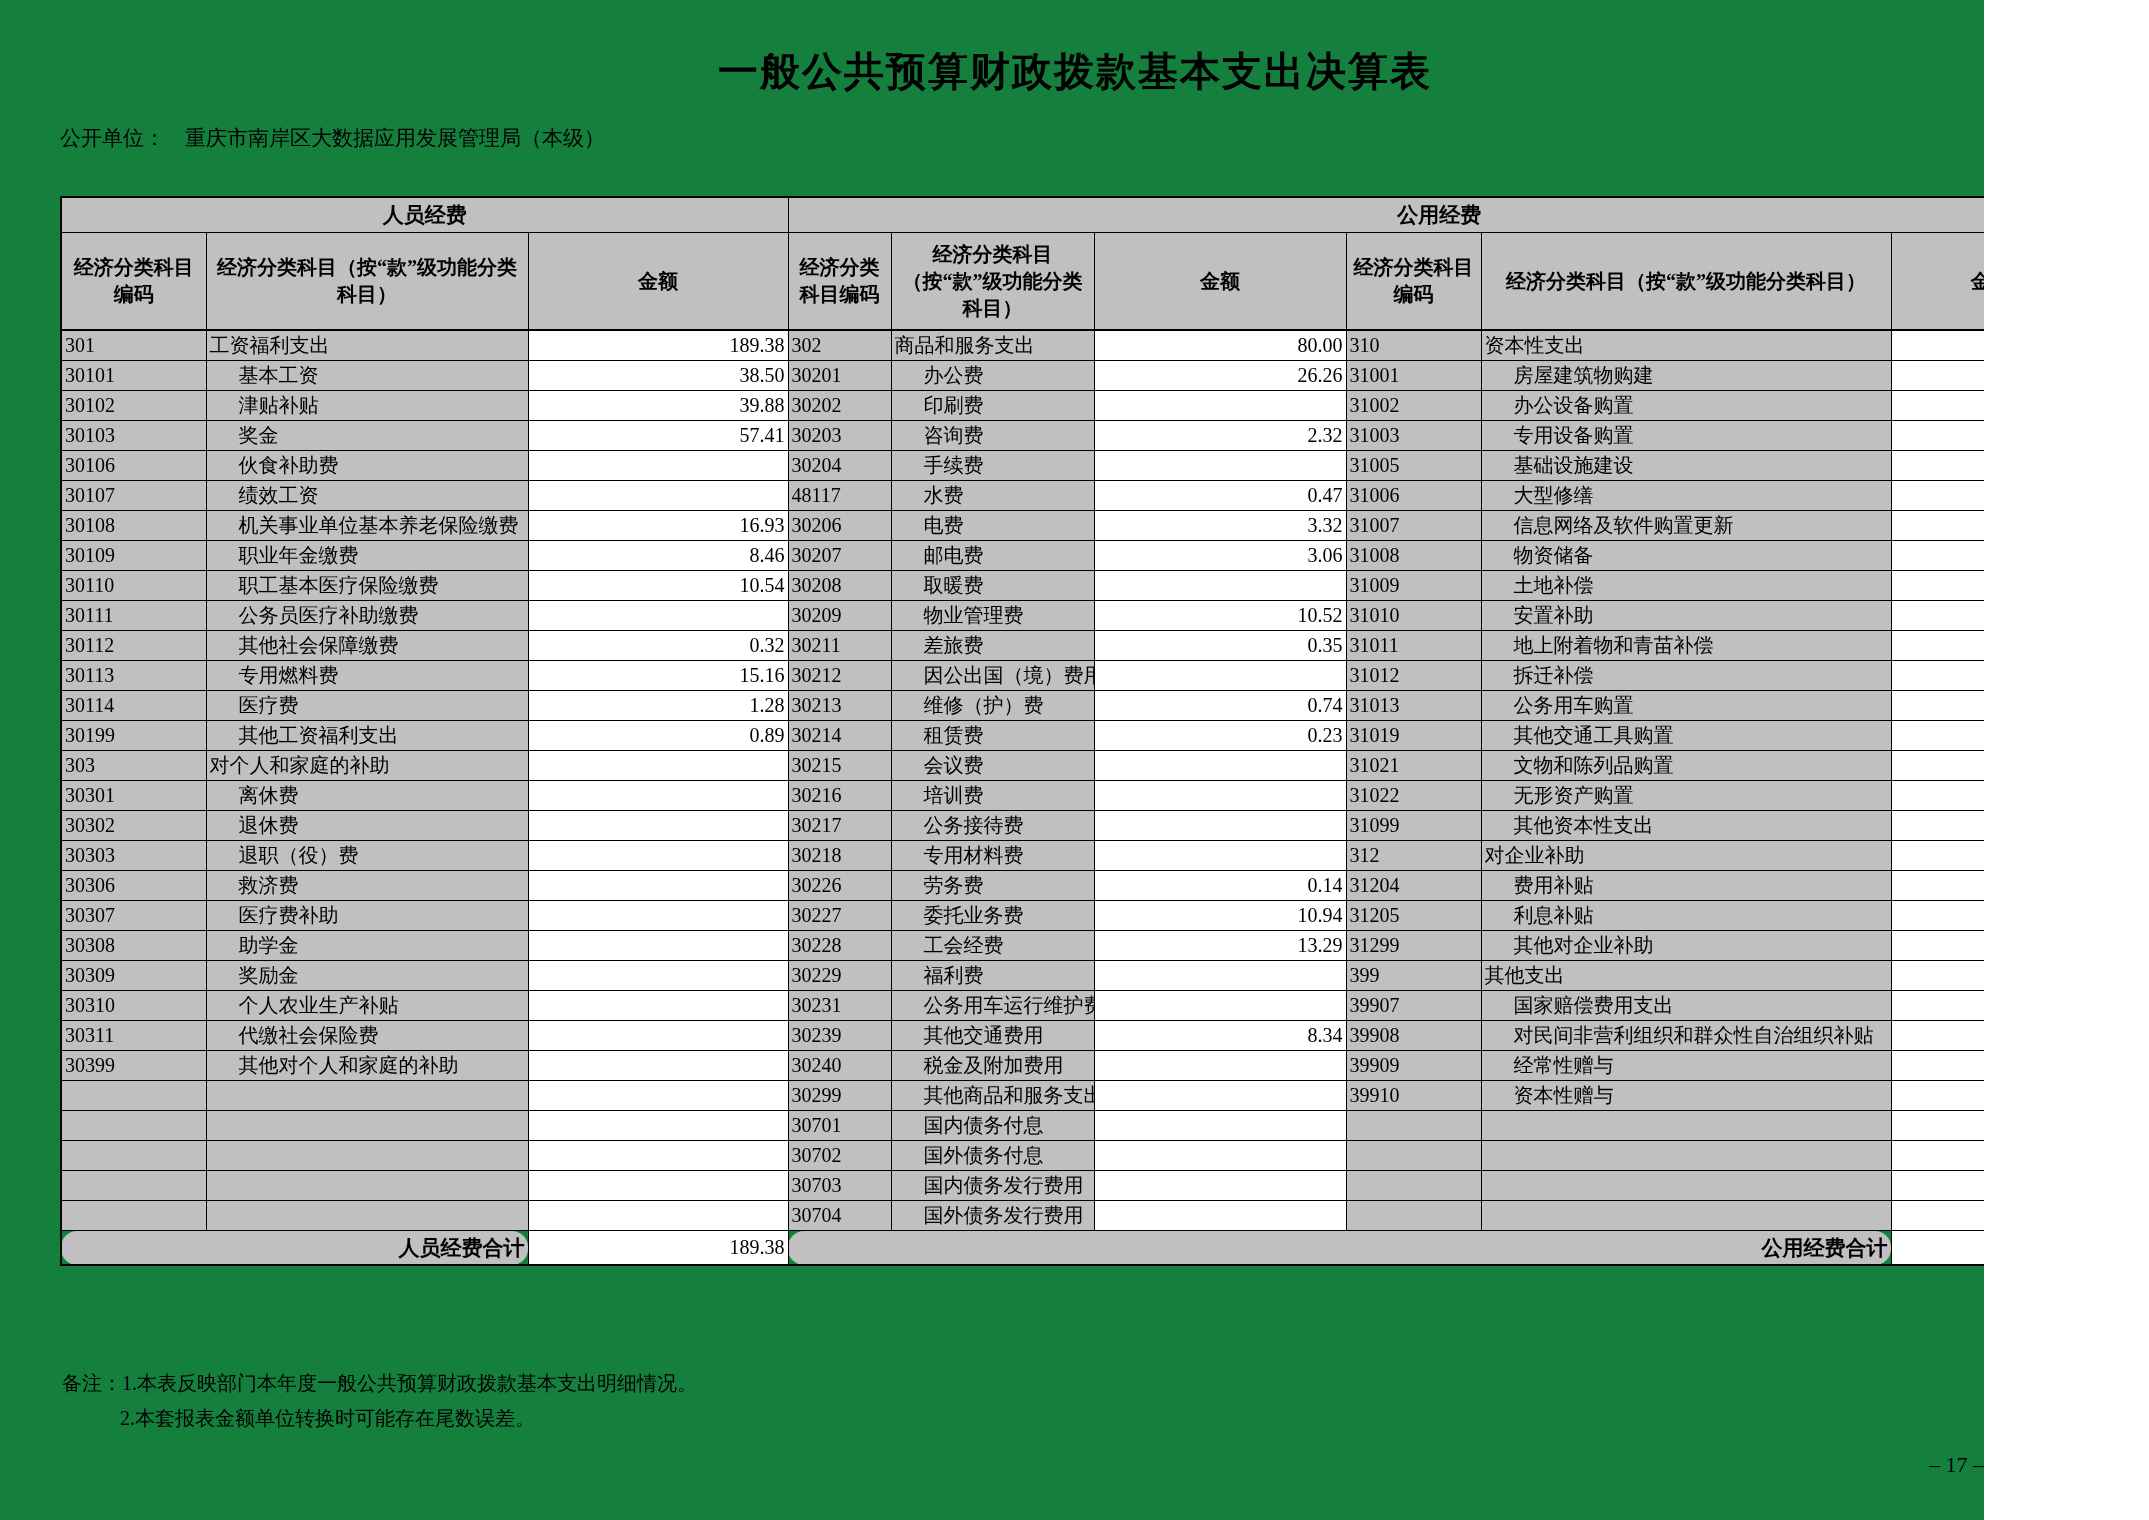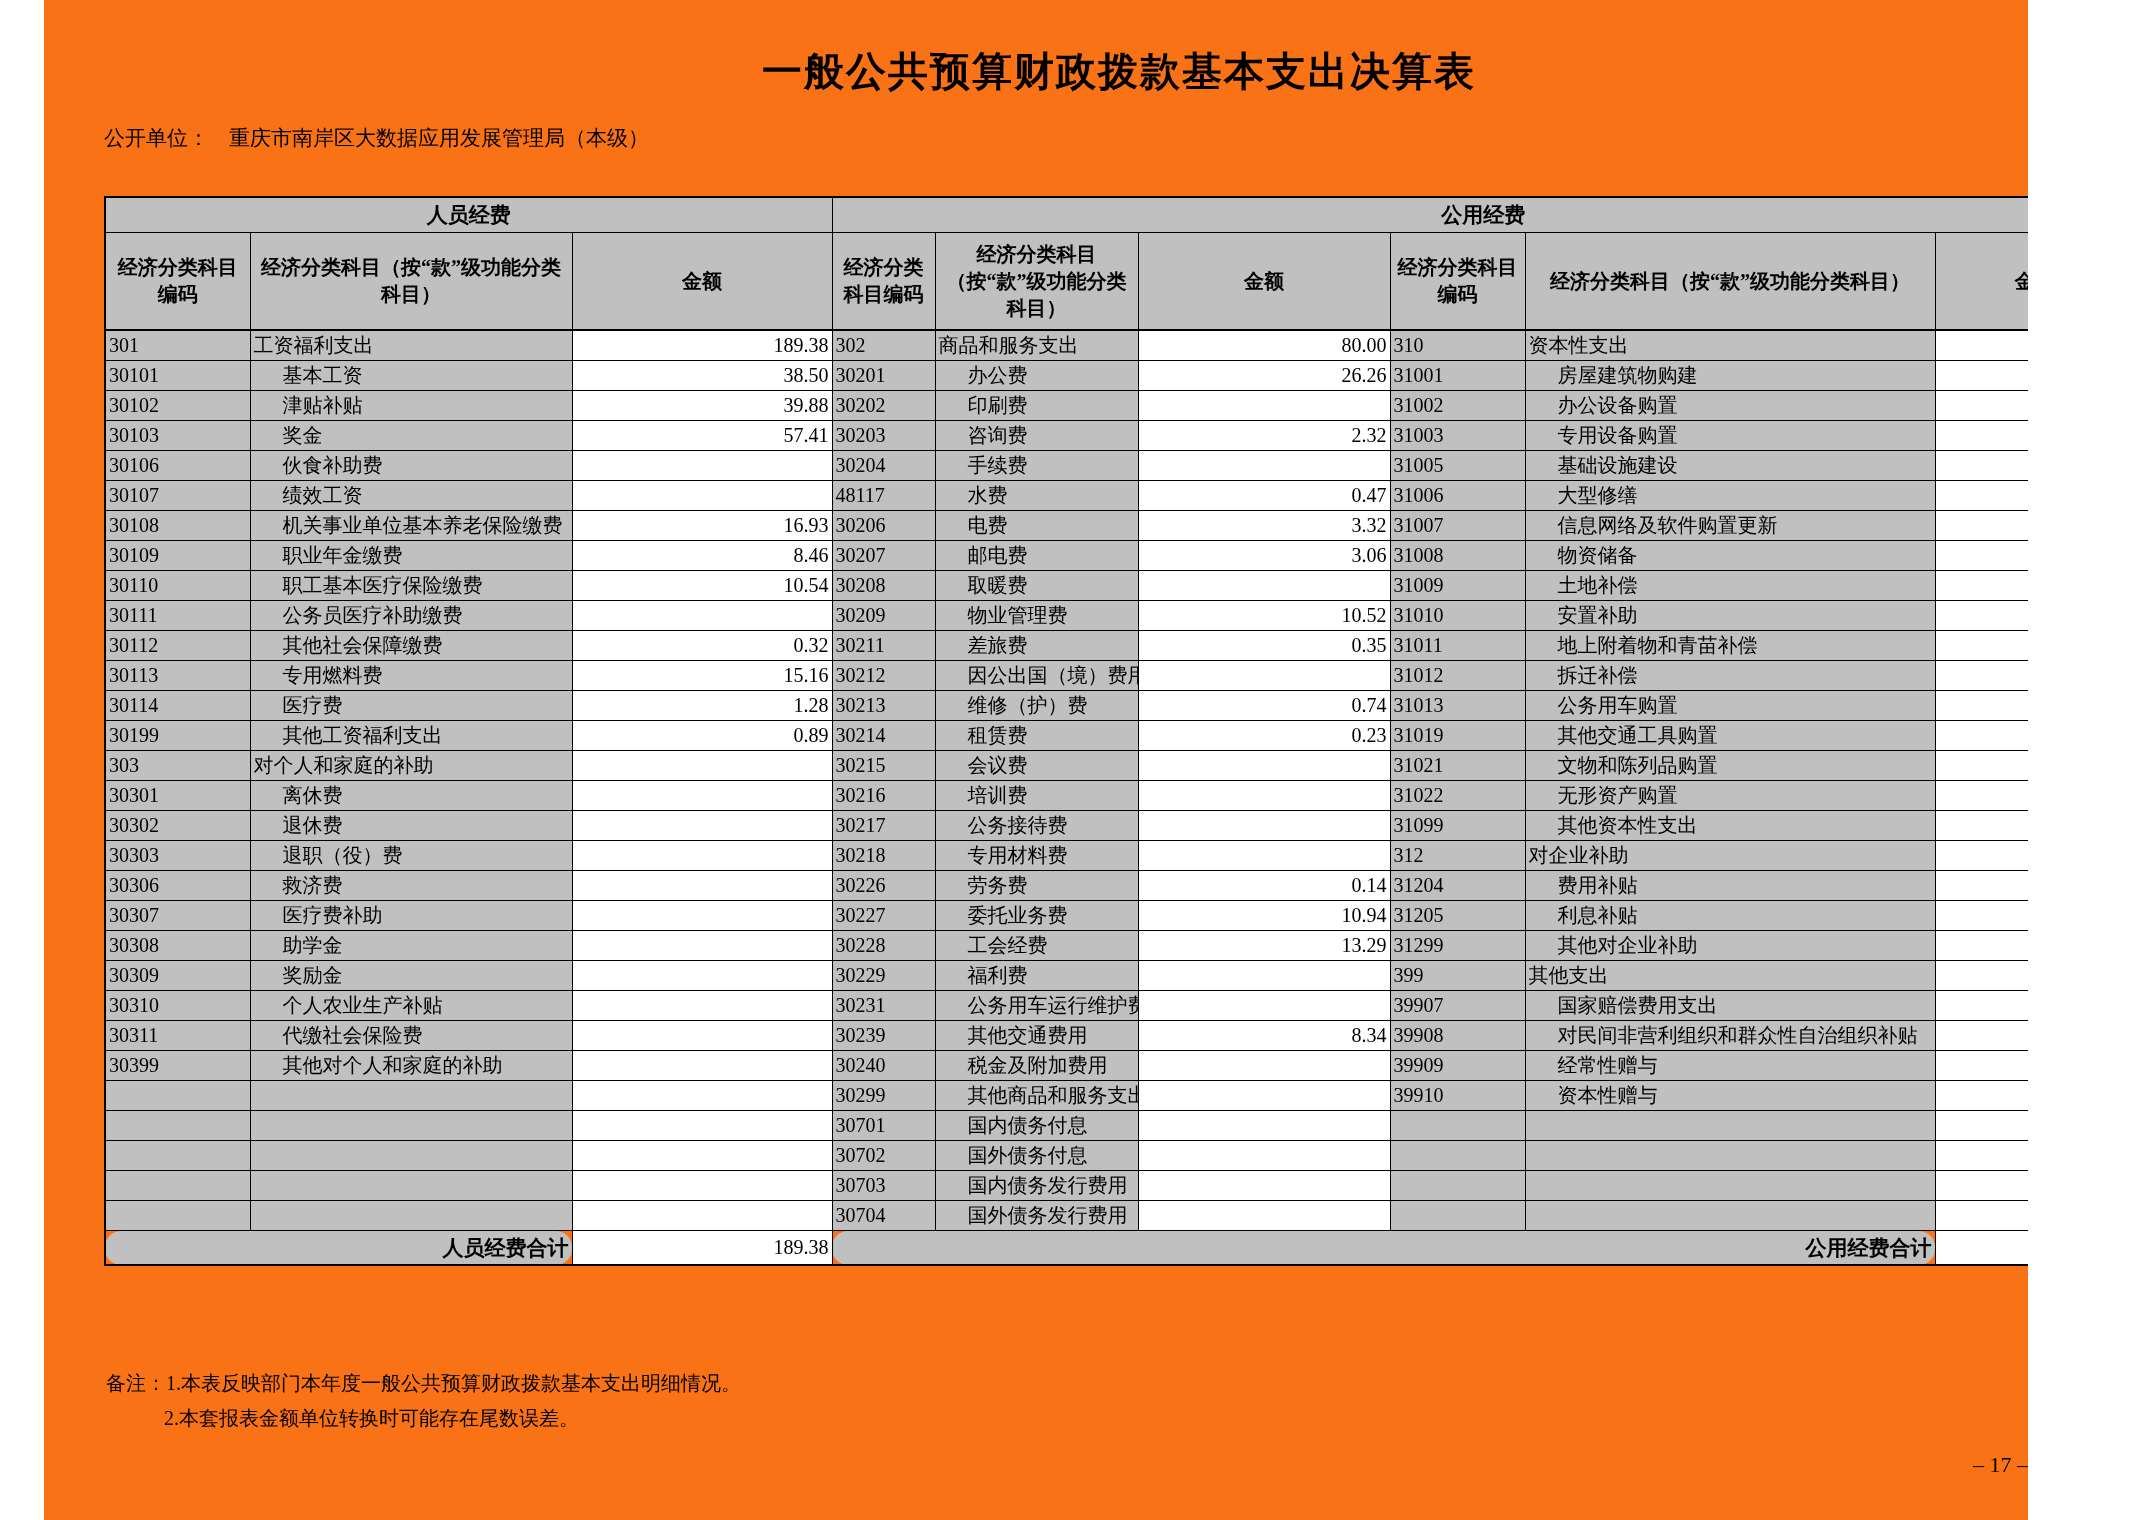--- a/index.html
+++ b/index.html
@@ -1,17 +1,17 @@
 <!DOCTYPE html>
 <html><head>
 <meta charset="utf-8">
 <style>
   html,body{margin:0;padding:0;background:#ffffff;}
-  .page{position:relative;width:1984px;height:1520px;background:#f97316;color:#000;
-        font-family:"Liberation Serif","DejaVu Serif",serif;overflow:hidden;margin-left:44px;}
+  .page{position:relative;width:1984px;height:1520px;background:#15803d;color:#000;
+        font-family:"Liberation Serif","DejaVu Serif",serif;overflow:hidden;}
   .title{position:absolute;top:44px;left:60px;width:2030px;text-align:center;
          font-family:"Liberation Sans","DejaVu Sans",sans-serif;font-weight:bold;font-size:40px;letter-spacing:2px;}
   .sheet-label{position:absolute;top:96px;left:60px;width:2030px;text-align:right;font-size:18px;}
   .meta-line{position:absolute;top:124px;left:60px;width:2030px;font-size:21px;}
   .meta-line .unit-name{margin-left:20px;}
   .meta-line .amount-unit{float:right;}
   table.budget{position:absolute;top:196px;left:60px;width:2030px;border-collapse:collapse;
                table-layout:fixed;font-size:20px;}
   table.budget th,table.budget td{border:1px solid #000;padding:0 3px;overflow:hidden;}
   table.budget{border:2px solid #000;}

